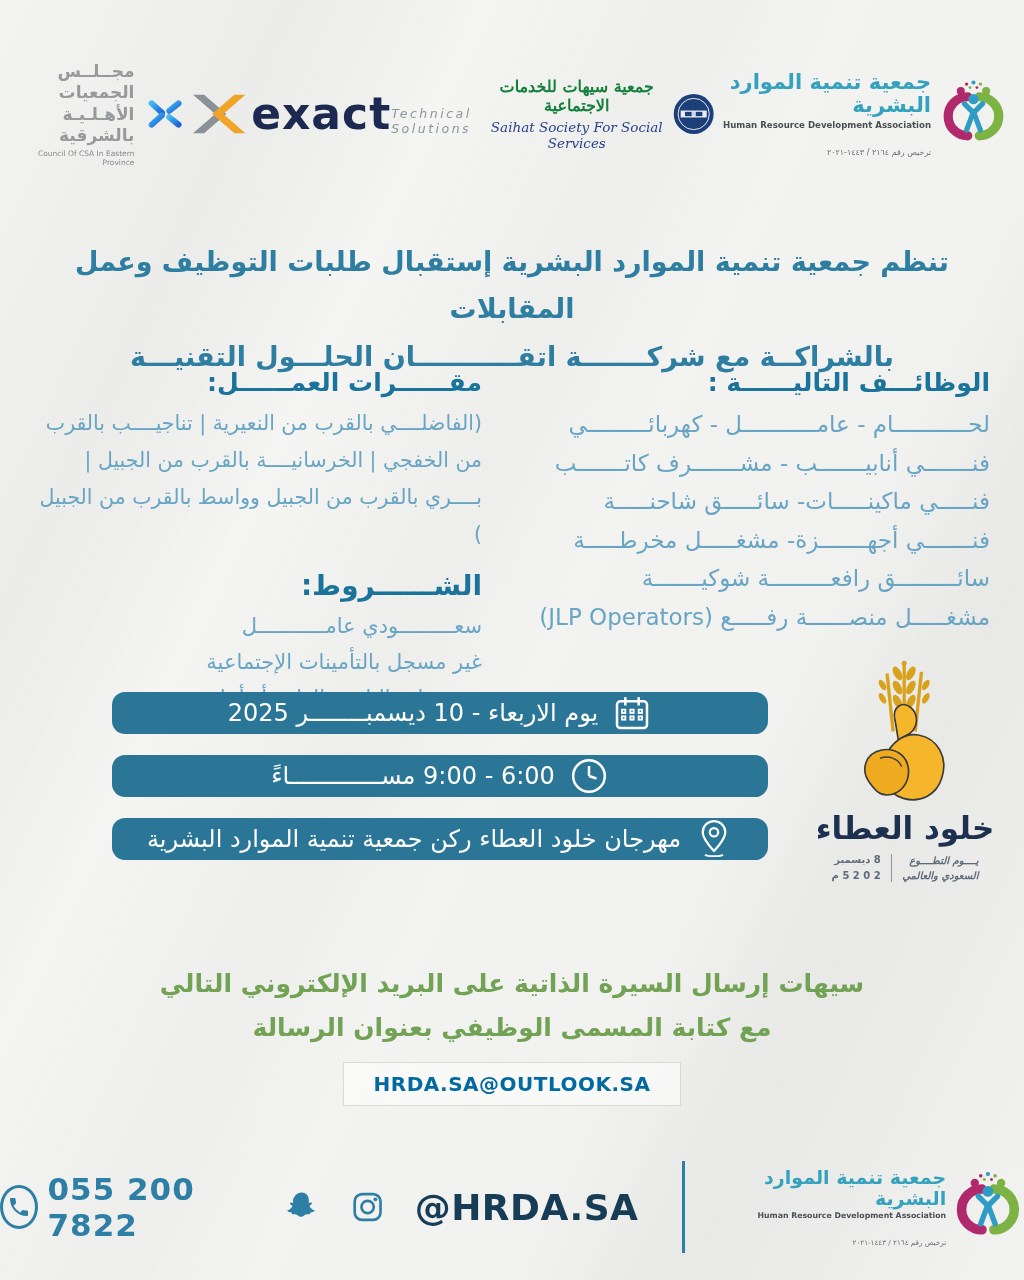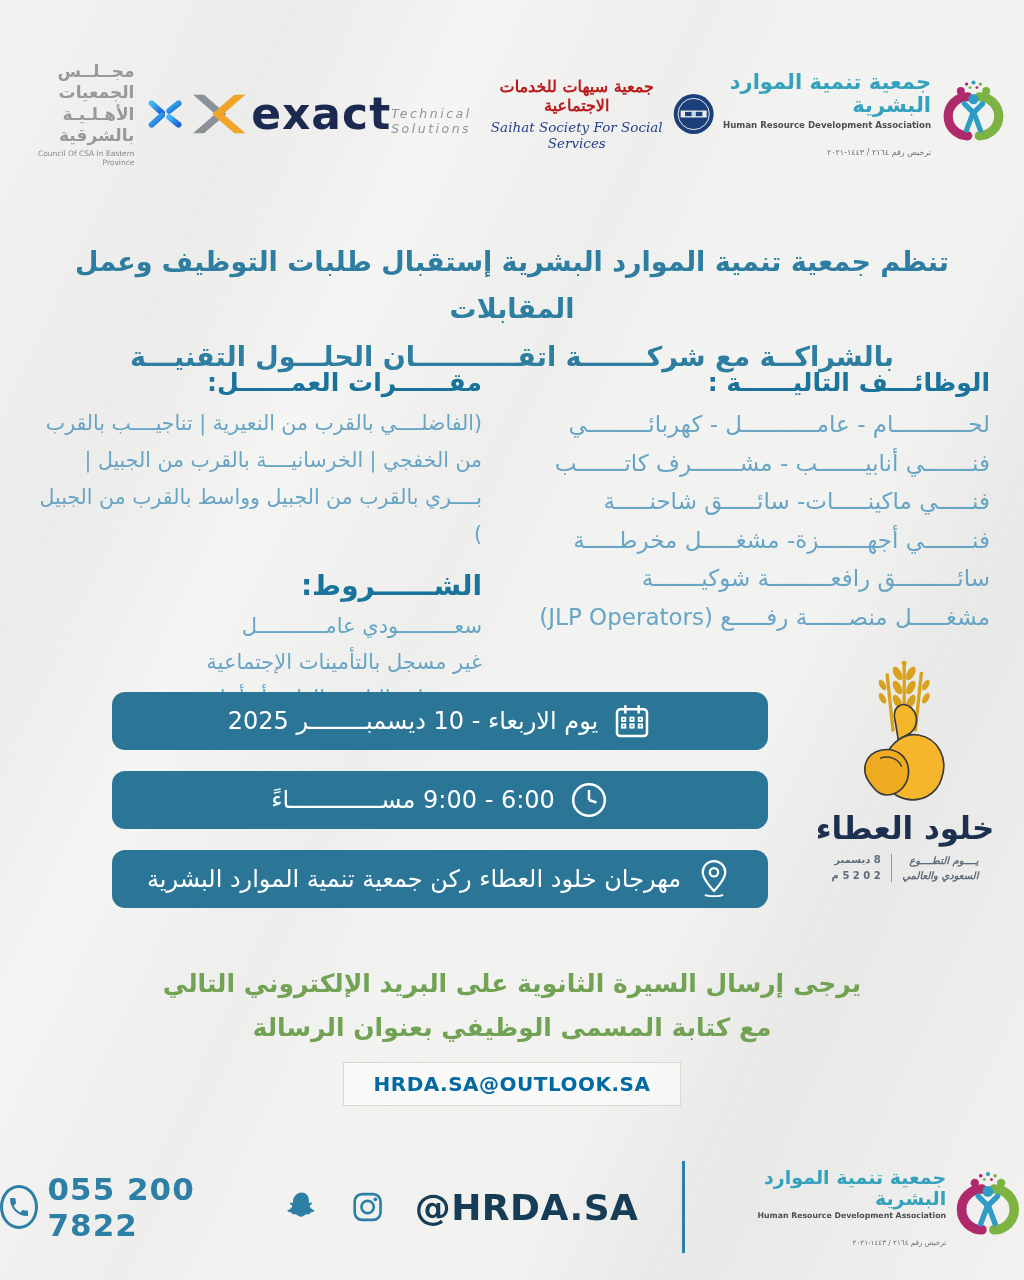--- a/index.html
+++ b/index.html
@@ -14,41 +14,41 @@
   .header{position:absolute;top:58px;left:16px;right:16px;height:112px;
     display:flex;align-items:center;justify-content:space-between;}
   .logo{display:flex;align-items:center;gap:8px;}
   .council-text{text-align:right;direction:rtl;}
   .council-ar{font-size:17px;font-weight:bold;color:#97999c;line-height:1.25;}
   .council-en{font-size:7.5px;color:#85898c;margin-top:3px;direction:ltr;}
   .exact-text{display:flex;flex-direction:row;align-items:flex-end;margin-left:-6px;}
   .exact-name{font-size:44px;font-weight:bold;color:#1c2a52;letter-spacing:1px;line-height:1;}
   .exact-tag{font-size:12.5px;font-style:italic;color:#8d969c;letter-spacing:2.5px;margin-top:2px;}
   .saihat-text{text-align:center;direction:rtl;}
-  .saihat-ar{font-size:16px;font-weight:bold;color:#b91c1c;font-family:"DejaVu Serif","Liberation Serif",serif;}
+  .saihat-ar{font-size:16px;font-weight:bold;color:#15803d;font-family:"DejaVu Serif","Liberation Serif",serif;}
   .saihat-en{font-size:13.5px;font-style:italic;color:#27408b;font-family:"DejaVu Serif","Liberation Serif",serif;margin-top:4px;direction:ltr;}
   .hrda-text{text-align:right;direction:rtl;}
   .hrda-ar{font-size:21px;font-weight:bold;color:#35a2bd;line-height:1.1;}
   .hrda-en{font-size:8.6px;font-weight:bold;color:#4a4f54;margin-top:3px;direction:ltr;}
   .hrda-lic{font-size:8px;color:#6b7075;margin-top:18px;}
   
   .main-title{position:absolute;top:238px;left:30px;right:30px;text-align:center;direction:rtl;
     color:#2e7ea1;font-size:27px;font-weight:bold;line-height:1.75;}
   
   .columns{position:absolute;top:368px;left:30px;right:34px;display:flex;direction:ltr;}
   .left-col{width:452px;direction:rtl;text-align:right;}
   .right-col{flex:1;margin-left:28px;direction:rtl;text-align:right;}
   .sec-heading{font-size:25px;font-weight:bold;color:#19739a;margin-bottom:8px;}
   .job-line{font-size:23px;color:#68a5c4;line-height:38.5px;}
   .loc-body{font-size:20.5px;color:#68a5c4;line-height:37px;}
   .cond-heading{font-size:28px;font-weight:bold;color:#19739a;margin-top:16px;margin-bottom:6px;}
   .cond-line{font-size:21px;color:#68a5c4;line-height:36px;}
   
   .banners{position:absolute;top:692px;left:112px;width:656px;}
-  .banner{height:58px;border-radius:13px;background:#2b7697;color:#fff;
+  .banner{height:42px;border-radius:13px;background:#2b7697;color:#fff;
     display:flex;align-items:center;justify-content:center;gap:14px;direction:rtl;
     font-size:24px;margin-bottom:21px;padding:0 18px;box-sizing:border-box;}
   .banner svg{flex:0 0 auto;}
   
   .event{position:absolute;top:660px;left:796px;width:218px;text-align:center;}
   .event-title{font-size:31px;font-weight:bold;color:#1e3050;direction:rtl;margin-top:-4px;}
   .event-sub{display:flex;direction:rtl;justify-content:center;gap:10px;margin-top:6px;align-items:center;}
   .event-sub .colr{text-align:right;font-size:10px;color:#5d6b7a;font-weight:bold;line-height:1.5;font-style:italic;}
   .event-sub .coll{text-align:right;font-size:10px;color:#5d6b7a;font-weight:bold;line-height:1.6;}
   .event-div{width:1.5px;height:28px;background:#8b97a3;}
@@ -252,21 +252,21 @@
     </div>
     <div class="event-div"></div>
     <div class="coll">
       <div>8 ديسمبر</div>
       <div>2 0 2 5 م</div>
     </div>
   </div>
 </div>
 
 <div class="cv">
-  <div class="cv-line">يرجى إرسال السيرة الثانوية على البريد الإلكتروني التالي</div>
+  <div class="cv-line">سيهات إرسال السيرة الذاتية على البريد الإلكتروني التالي</div>
   <div class="cv-line">مع كتابة المسمى الوظيفي بعنوان الرسالة</div>
   <div class="email-box">HRDA.SA@OUTLOOK.SA</div>
 </div>
 
 <div class="footer">
 
   <div class="phone-wrap">
     <div class="phone-circle">
       <svg width="24" height="24" viewBox="0 0 24 24" fill="#2e7fa6">
         <path d="M6.62 10.79c1.44 2.83 3.76 5.14 6.59 6.59l2.2-2.21c.27-.27.67-.36 1.02-.24 1.12.37 2.33.57 3.57.57.55 0 1 .45 1 1V20c0 .55-.45 1-1 1-9.39 0-17-7.61-17-17 0-.55.45-1 1-1h3.5c.55 0 1 .45 1 1 0 1.25.2 2.45.57 3.57.11.35.03.74-.25 1.02l-2.2 2.2z"></path>

